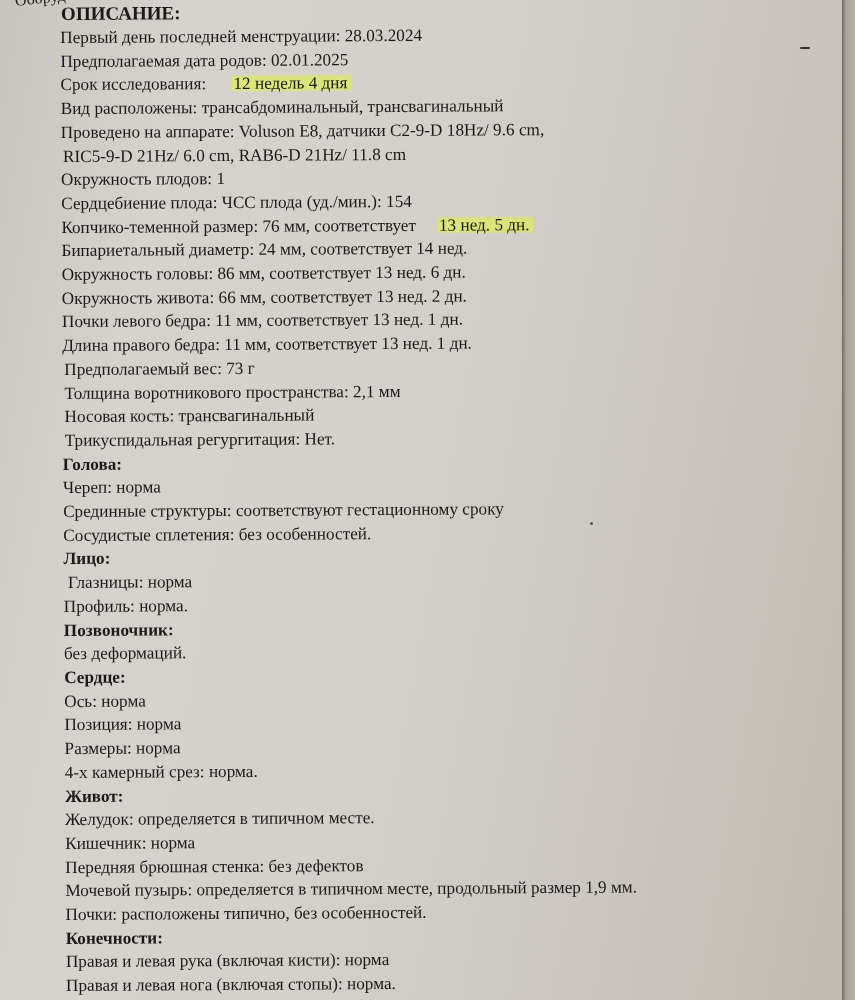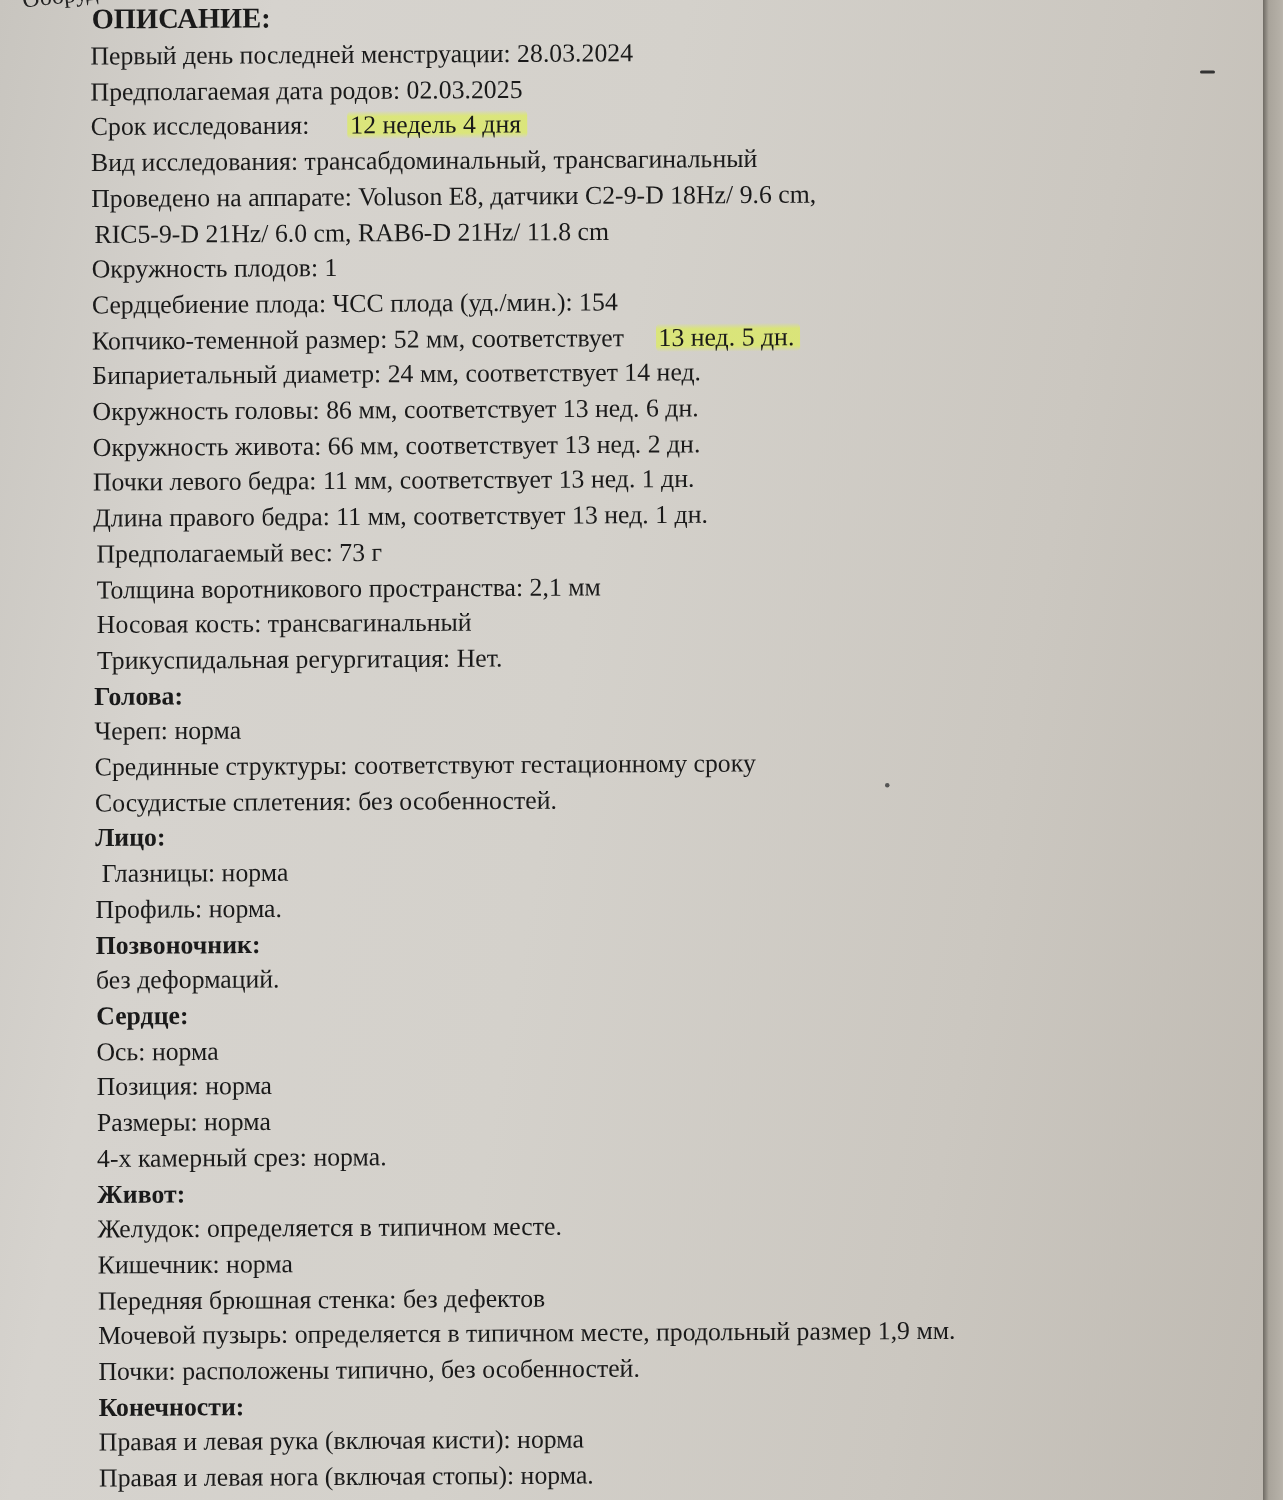--- a/index.html
+++ b/index.html
@@ -83,46 +83,46 @@
 
   <div class="doc">
     <div class="title">ОПИСАНИЕ:</div>
 
     <div class="line">
       <span>Первый день последней менструации:</span>
       <span>28.03.2024</span>
     </div>
     <div class="line">
       <span>Предполагаемая дата родов:</span>
-      <span>02.03.2025</span>
+      <span>02.01.2025</span>
     </div>
     <div class="line">
       <span>Срок исследования:</span>
       <span class="hl">12 недель 4 дня</span>
     </div>
     <div class="line">
-      <span>Вид исследования:</span>
+      <span>Вид расположены:</span>
       <span>трансабдоминальный, трансвагинальный</span>
     </div>
     <div class="line">
       <span>Проведено на аппарате:</span>
       <span>Voluson E8, датчики C2-9-D 18Hz/ 9.6 cm,</span>
     </div>
     <div class="line cont">RIC5-9-D 21Hz/ 6.0 cm, RAB6-D 21Hz/ 11.8 cm</div>
     <div class="line">
       <span>Окружность плодов:</span>
       <span>1</span>
     </div>
     <div class="line">
       <span>Сердцебиение плода:</span>
       <span>ЧСС плода (уд./мин.): 154</span>
     </div>
     <div class="line">
       <span>Копчико-теменной размер:</span>
-      <span>52  мм, соответствует</span><span class="hl">13 нед. 5 дн.</span>
+      <span>76  мм, соответствует</span><span class="hl">13 нед. 5 дн.</span>
     </div>
     <div class="line">
       <span>Бипариетальный диаметр:</span>
       <span>24  мм, соответствует 14 нед.</span>
     </div>
     <div class="line">
       <span>Окружность головы:</span>
       <span>86  мм, соответствует 13 нед. 6 дн.</span>
     </div>
     <div class="line">

